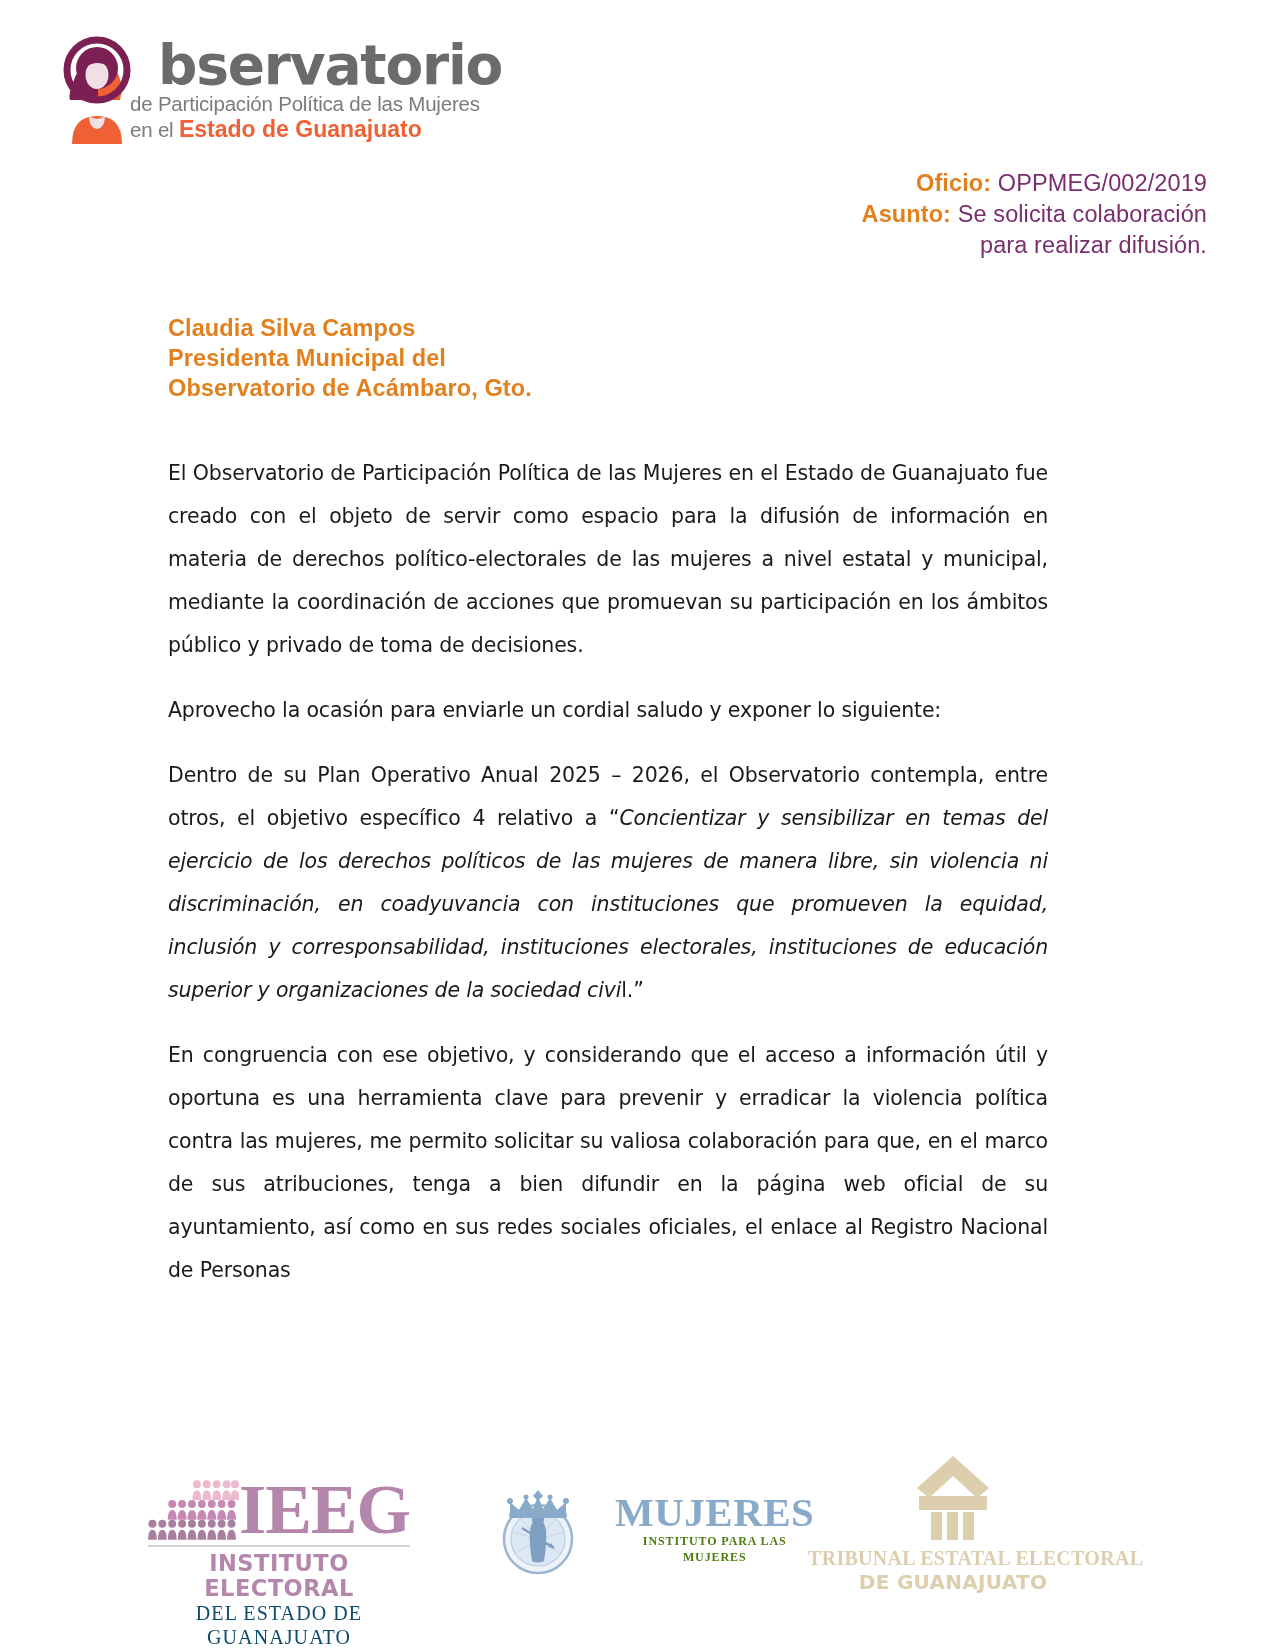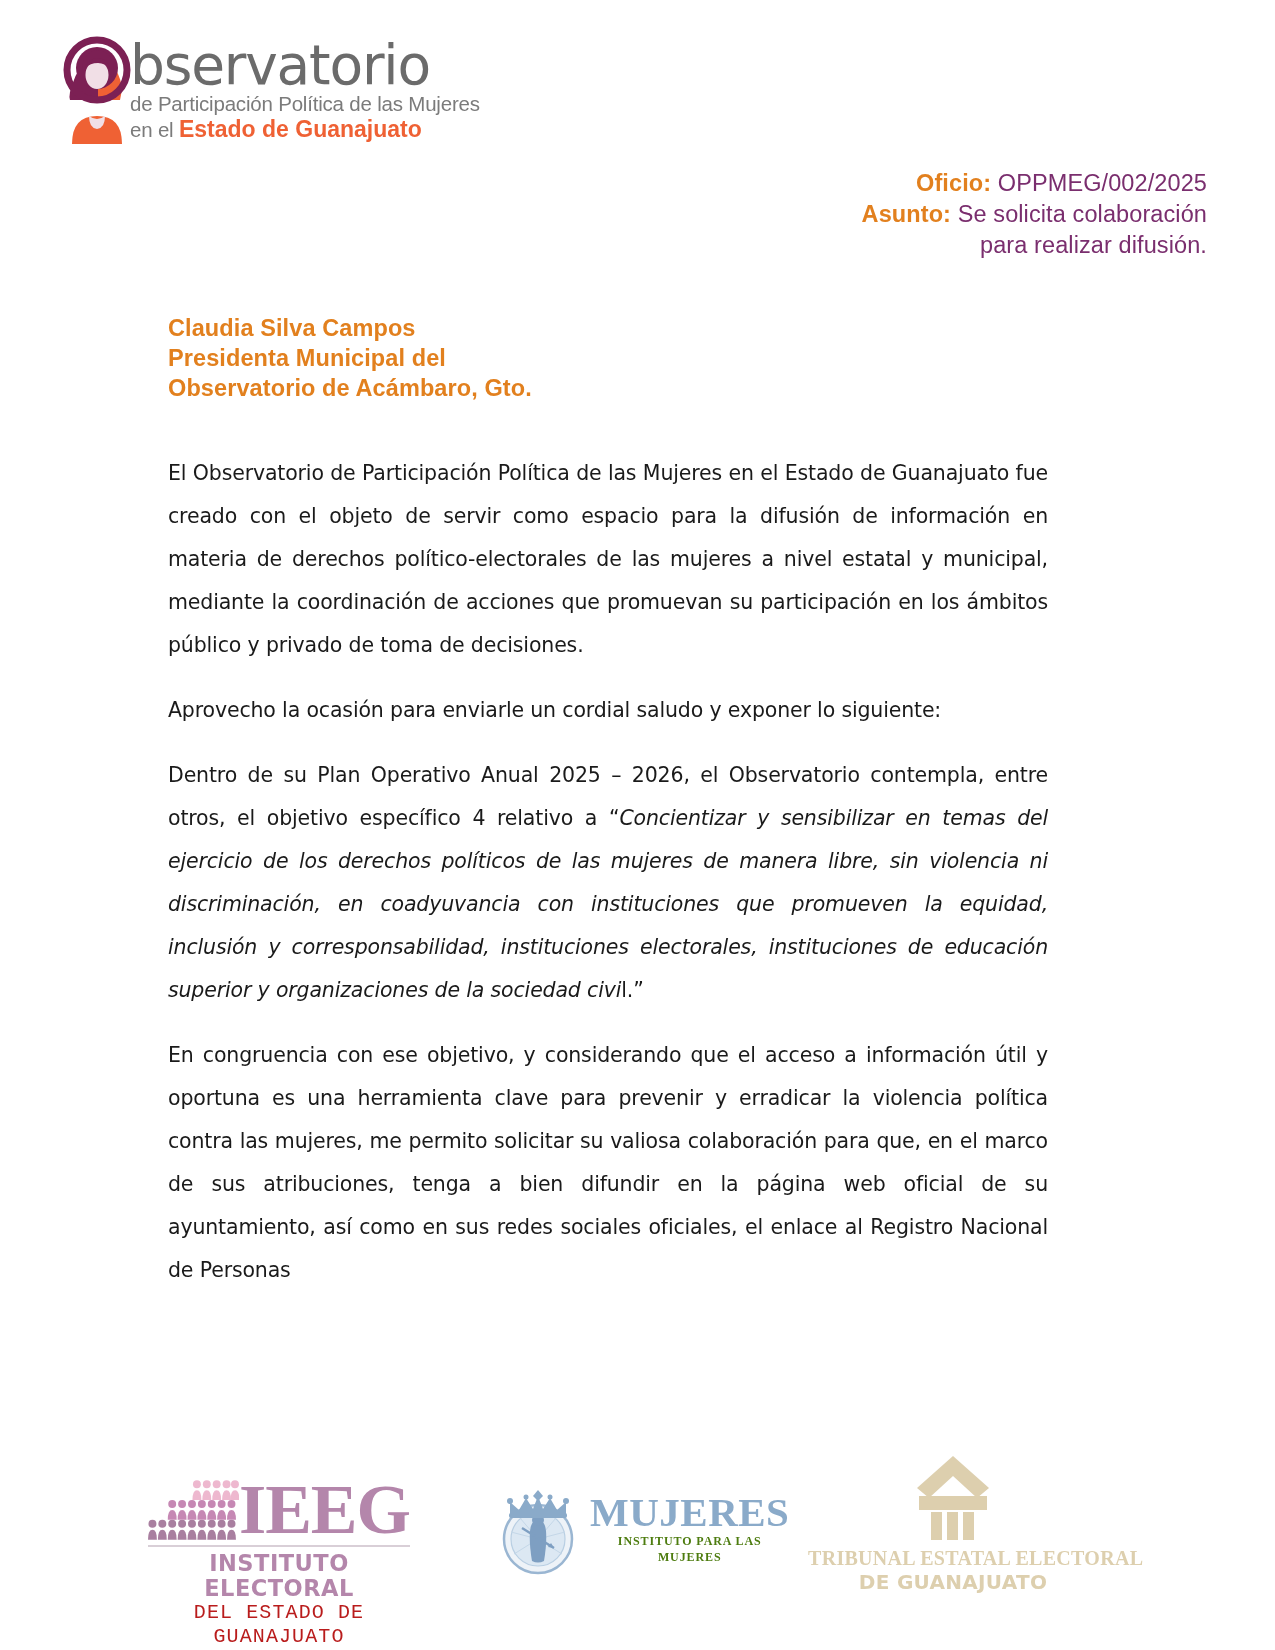--- a/index.html
+++ b/index.html
@@ -44,23 +44,24 @@
     position: absolute;
     left: 72px;
     top: 2px;
     width: 370px;
   }
   .mast-obs {
     font-size: 55px;
     line-height: 58px;
     letter-spacing: -1.2px;
     color: #6b6b6b;
-    font-weight: 400;
+    font-weight: 700;
     font-family: "DejaVu Sans", sans-serif;
     white-space: nowrap;
+    margin-left: 28px;
   }
   .mast-sub1 {
     font-size: 20.5px;
     line-height: 24px;
     color: #7b7b7b;
     letter-spacing: -0.2px;
     white-space: nowrap;
     margin-top: -2px;
   }
   .mast-sub2 {
@@ -176,37 +177,38 @@
   .ieeg-l1 {
     font-family: "DejaVu Sans", sans-serif;
     font-weight: 700;
     font-size: 22.5px;
     line-height: 25px;
     color: #b486ab;
     letter-spacing: 0.5px;
     text-align: center;
   }
   .ieeg-l2 {
-    font-family: Liberation Mono, monospace;
+    font-family: Liberation Serif, serif;
     font-size: 20px;
     line-height: 24px;
-    color: #b91c1c;
+    color: #0c4a6e;
     letter-spacing: 1.1px;
     text-align: center;
   }
 
   
   .logo-mujeres {
     position: absolute;
     left: 492px;
     bottom: 22px;
     width: 268px;
     height: 108px;
     display: flex;
     align-items: center;
+    gap: 25px;
   }
   .muj-seal {
     width: 92px;
     height: 92px;
     flex: 0 0 92px;
   }
   .muj-text {
     margin-left: 6px;
     padding-bottom: 4px;
   }
@@ -285,21 +287,21 @@
     <div class="mast-word">
       <div class="mast-obs">bservatorio</div>
       <div class="mast-sub1">de Participación Política de las Mujeres</div>
       <div class="mast-sub2"><span>en el </span><b>Estado de Guanajuato</b></div>
     </div>
   </div>
 
   <div class="meta-block">
     <div class="meta-line">
       <span class="lbl">Oficio:</span>
-      <span>OPPMEG/002/2025</span>
+      <span>OPPMEG/002/2019</span>
     </div>
     <div class="meta-line">
       <span class="lbl">Asunto:</span>
       <span>Se solicita colaboración</span>
     </div>
     <div class="meta-line">para realizar difusión.</div>
   </div>
 
   <div class="addressee">
     <div>Claudia Silva Campos</div>

